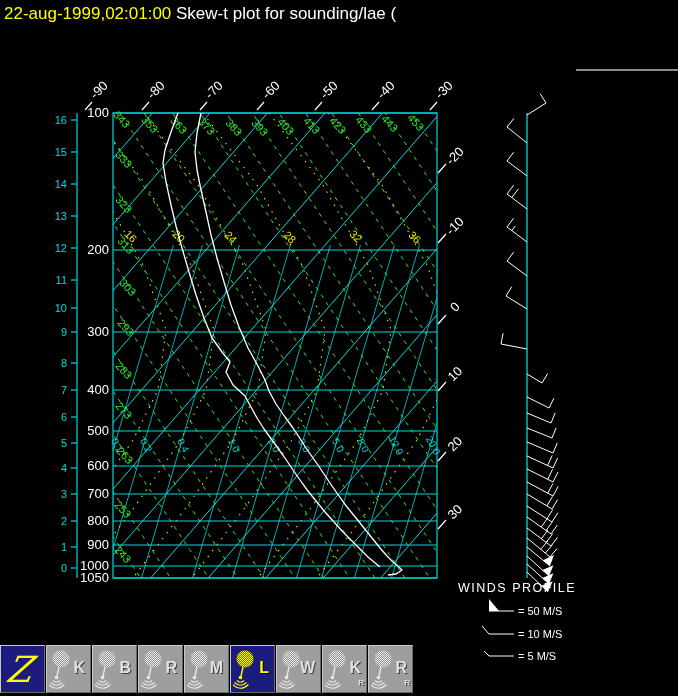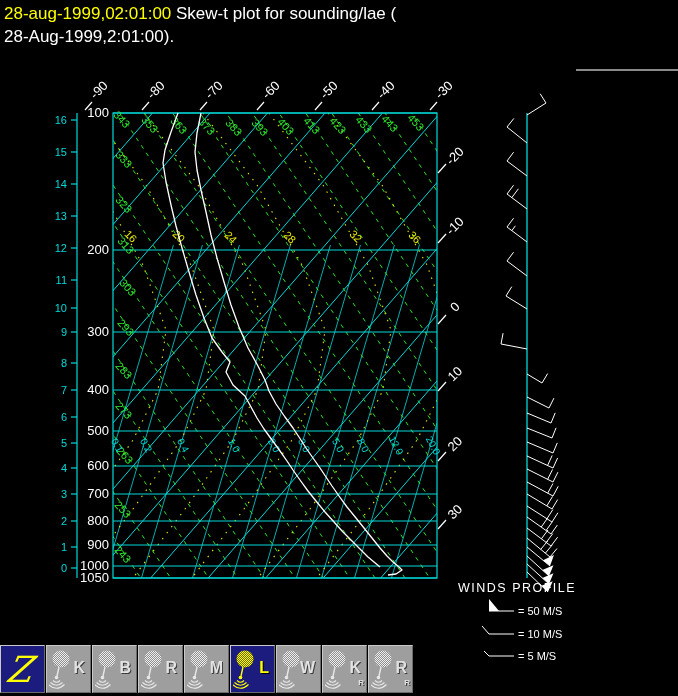--- a/index.html
+++ b/index.html
@@ -17,22 +17,21 @@
   .tb svg{position:absolute;left:2px;top:3px;}
   .tb .letter{position:absolute;right:5px;top:14px;font-size:16px;font-weight:bold;color:#e2e2e2;
       text-shadow:1px 1px 0 #3c3c3c;line-height:16px;}
   .tb.navy .letter{color:#ffff00;text-shadow:1px 1px 0 #000;}
   .tb .sub{position:absolute;right:2px;top:32px;font-size:8px;font-weight:bold;color:#e2e2e2;text-shadow:1px 1px 0 #3c3c3c;}
 </style>
 </head>
 <body>
 
 <div class="title">
-  <div><span class="hl">28-aug-1999,02:01:00</span><span>  Skew-t plot for sounding/lae (</span></div>
-  <div>28-Aug-1999,2:01:00).</div>
+  <div><span class="hl">22-aug-1999,02:01:00</span><span>  Skew-t plot for sounding/lae (</span></div>
 </div>
 
 <div class="grayline"></div>
 
 <svg id="skewt" width="678" height="696">
     <defs>
       <clipPath id="plotclip">
         <rect x="113" y="113" width="324" height="465"></rect>
       </clipPath>
       <pattern id="dithw" width="2" height="2" patternUnits="userSpaceOnUse">

